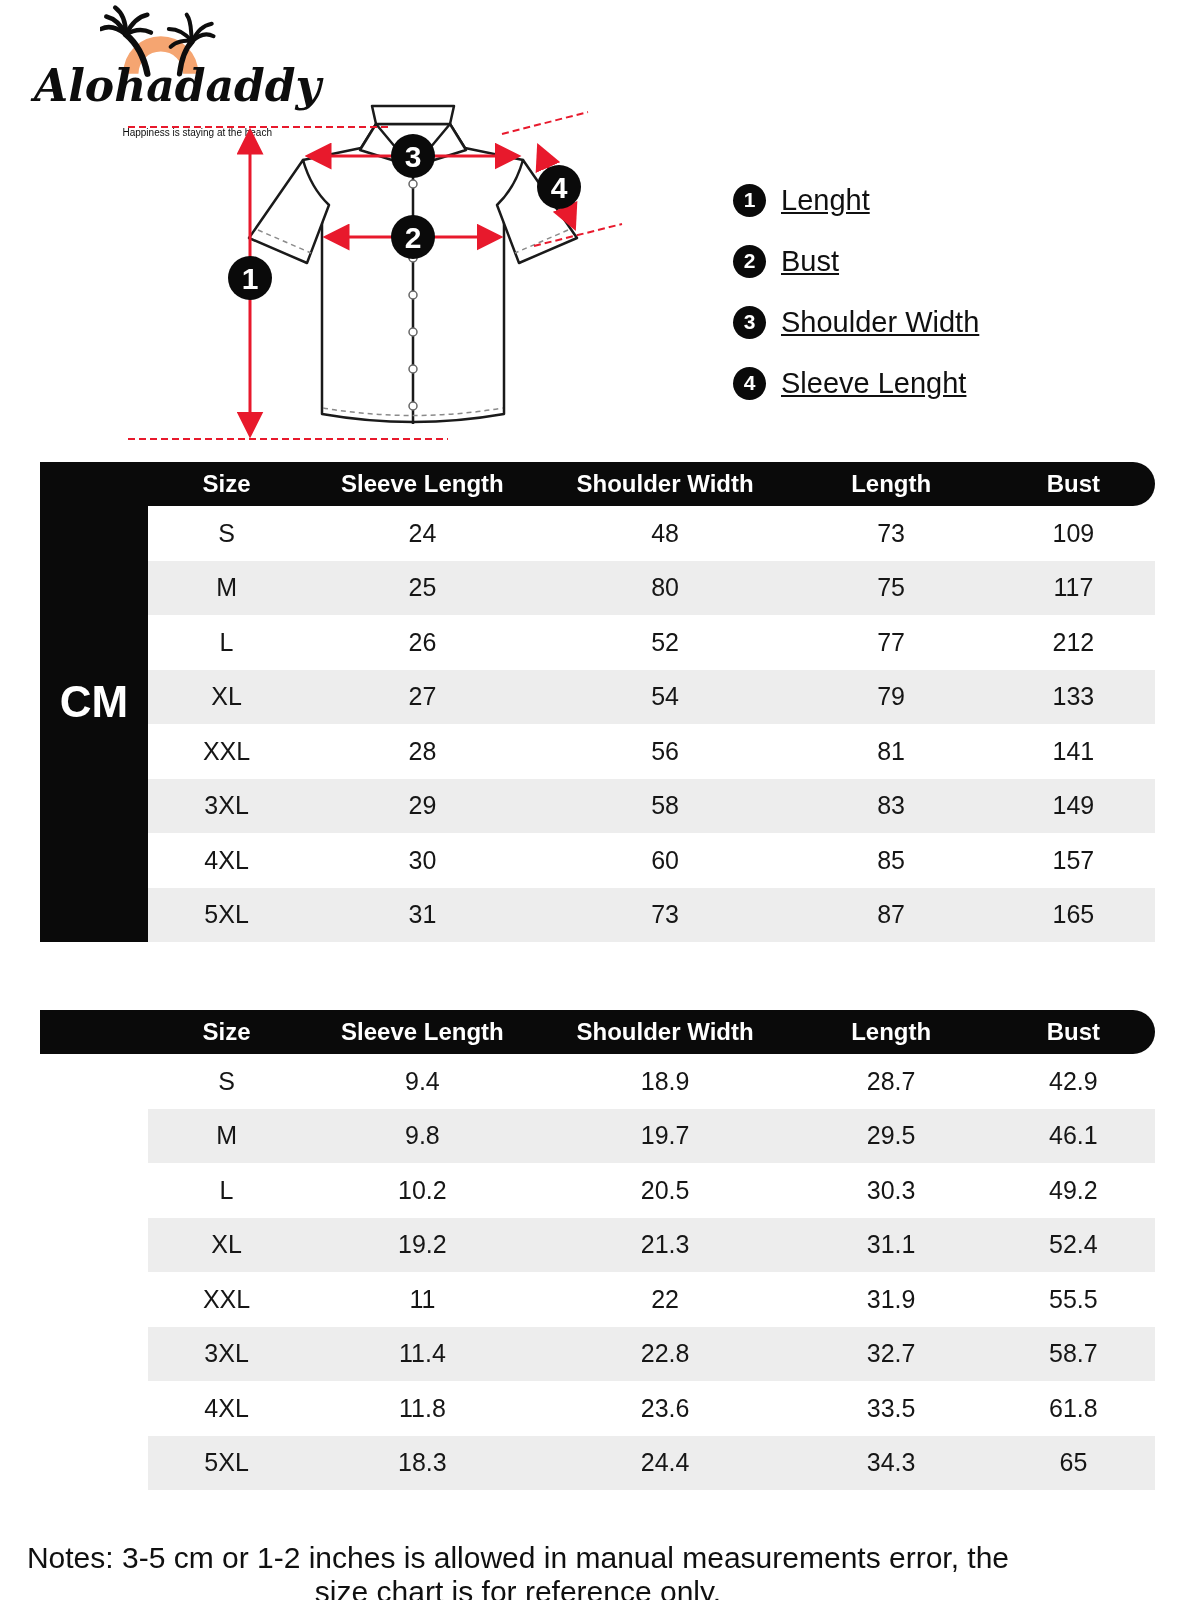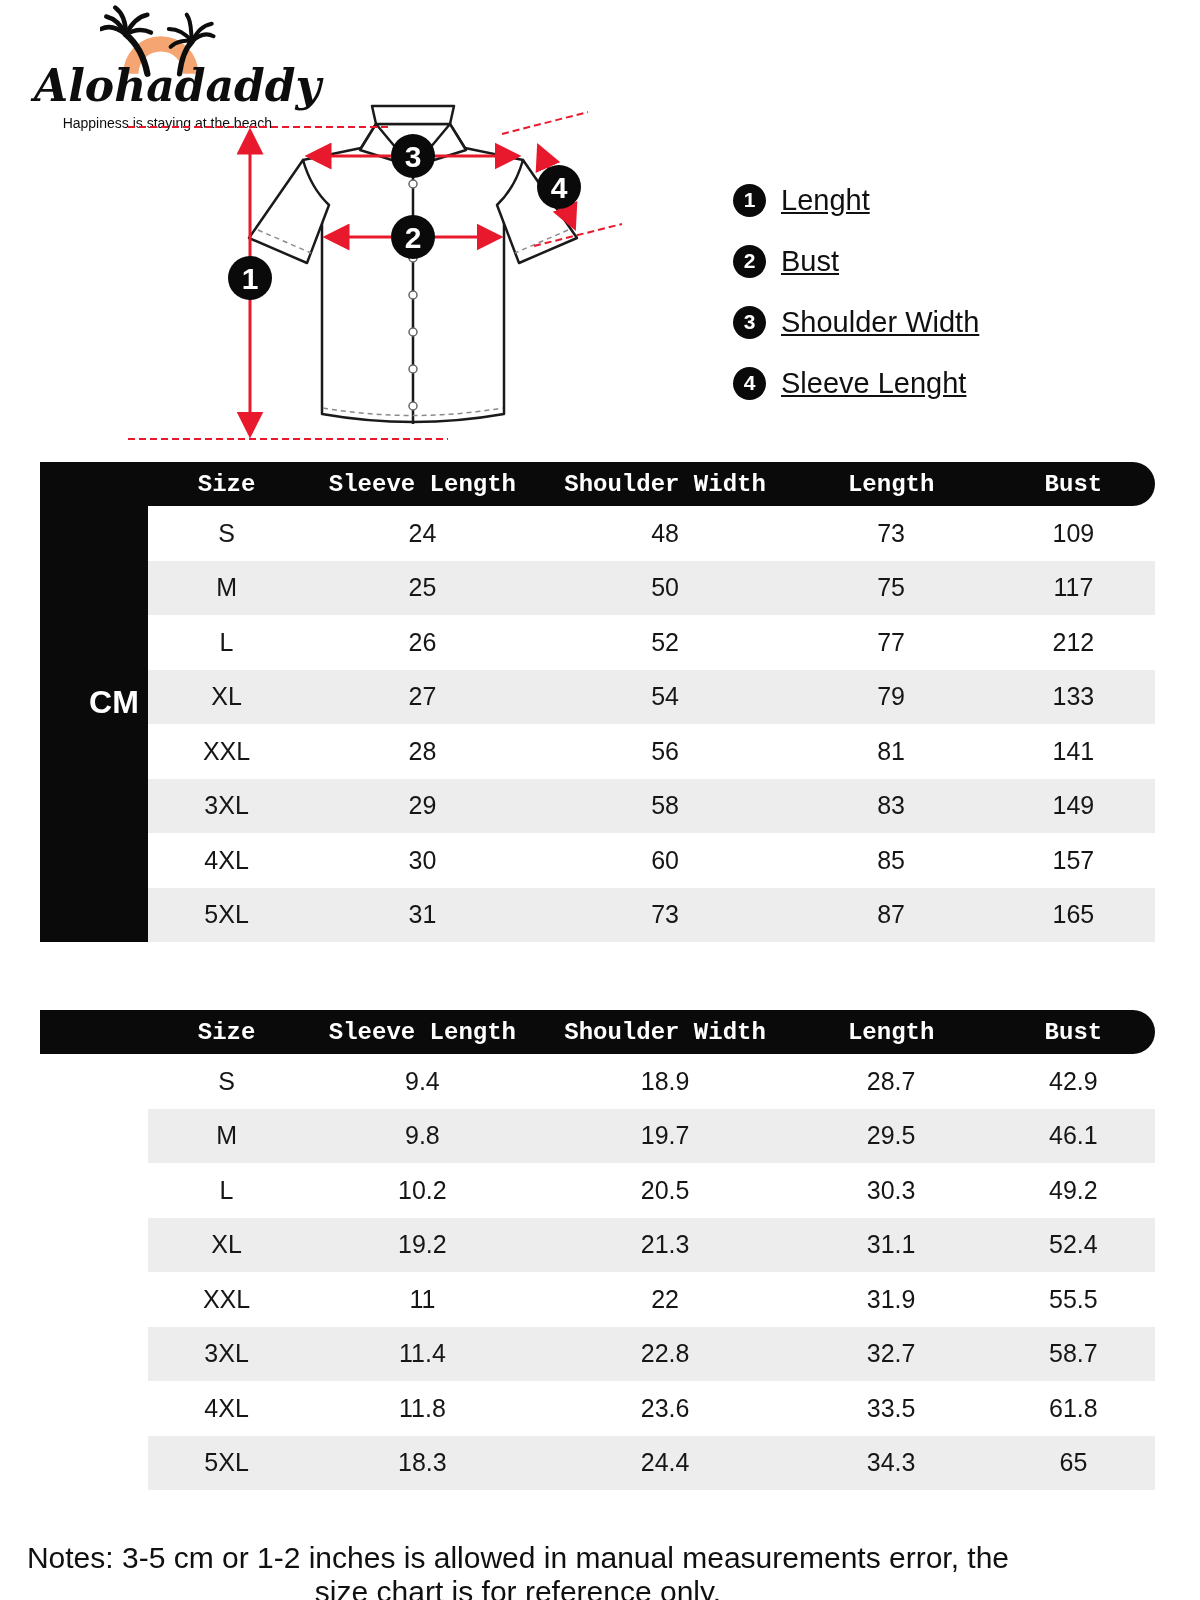--- a/index.html
+++ b/index.html
@@ -4,21 +4,21 @@
 <style>
   html,body{margin:0;padding:0;background:#fff;}
   .page{position:relative;width:1200px;height:1600px;background:#fff;overflow:hidden;
         font-family:"Liberation Sans",sans-serif;color:#111;}
 
   
   .logo{position:absolute;left:34px;top:4px;width:250px;}
   .logo-icon{display:block;margin:0 auto;}
   .brand{font-family:"DejaVu Serif",serif;font-style:italic;font-weight:700;
          font-size:44px;line-height:1;margin-top:-16px;text-align:center;color:#0d0d0d;}
-  .tagline{font-size:14px;text-align:right;padding-right:12px;margin-top:7px;color:#0d0d0d;}
+  .tagline{font-size:10px;text-align:right;padding-right:12px;margin-top:19px;color:#0d0d0d;}
 
   
   .title{position:absolute;left:270px;top:38px;width:740px;text-align:center;
          font-size:44px;font-weight:700;letter-spacing:-.5px;color:#0b0b0b;}
 
   
   .diagram{position:absolute;left:118px;top:92px;width:570px;height:360px;}
 
   
   .legend{position:absolute;left:733px;top:180px;}
@@ -28,25 +28,25 @@
               justify-content:center;margin-right:15px;}
   .legend-label{font-size:29px;color:#101010;white-space:nowrap;text-decoration:underline;}
 
   
   .size-table{position:absolute;left:40px;width:1115px;height:480px;}
   #cm-table{top:462px;}
   #inch-table{top:1010px;}
   .head-bar{position:absolute;top:0;left:0;width:100%;height:44px;background:#0a0a0a;
             border-radius:0 22px 22px 0;}
   .head-grid{margin-left:108px;height:100%;display:grid;
-             grid-template-columns:15.6% 23.3% 24.9% 20% 16.2%;align-items:center;font-family:Liberation Mono, monospace;}
+             grid-template-columns:15.6% 23.3% 24.9% 20% 16.2%;align-items:center;}
   .hcell{text-align:center;color:#fff;font-weight:700;font-size:24px;}
   .unit-label{position:absolute;left:0;top:0;bottom:0;width:108px;background:#0a0a0a;
               color:#fff;font-weight:700;display:flex;align-items:center;justify-content:center;}
-  #cm-table .unit-label{font-size:32px;padding-left:20px;}
+  #cm-table .unit-label{font-size:44px;}
   #inch-table .unit-label{font-size:35px;}
   .rows{position:absolute;left:108px;top:44px;right:0;bottom:0;display:grid;grid-auto-rows:1fr;}
   .trow{display:grid;grid-template-columns:15.6% 23.3% 24.9% 20% 16.2%;align-items:center;background:#fff;}
   .trow:nth-child(even){background:#ededed;}
   .tcell{text-align:center;font-size:25px;color:#161616;}
 
   
   .note{position:absolute;left:0;top:1541px;width:1036px;text-align:center;
         font-size:30px;color:#101010;}
 </style>
@@ -169,21 +169,21 @@
         <div class="trow">
           <div class="tcell">S</div>
           <div class="tcell">24</div>
           <div class="tcell">48</div>
           <div class="tcell">73</div>
           <div class="tcell">109</div>
         </div>
         <div class="trow">
           <div class="tcell">M</div>
           <div class="tcell">25</div>
-          <div class="tcell">50</div>
+          <div class="tcell">80</div>
           <div class="tcell">75</div>
           <div class="tcell">117</div>
         </div>
         <div class="trow">
           <div class="tcell">L</div>
           <div class="tcell">26</div>
           <div class="tcell">52</div>
           <div class="tcell">77</div>
           <div class="tcell">212</div>
         </div>

